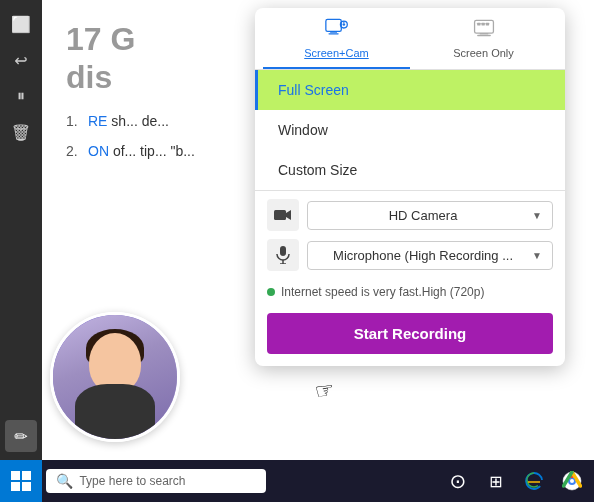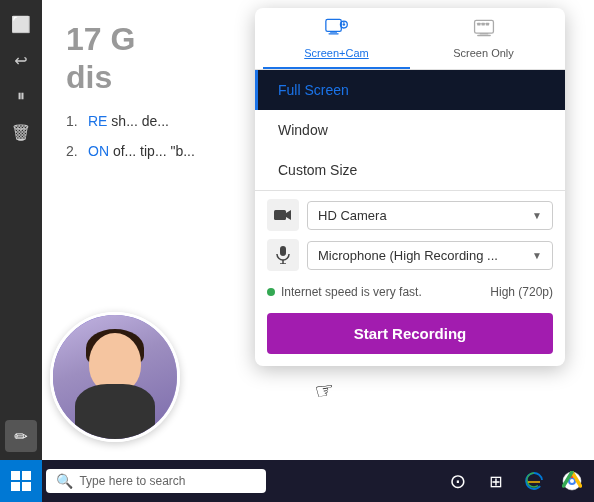--- a/index.html
+++ b/index.html
@@ -189,36 +189,37 @@
       padding: 0;
     }
     .screen-option {
       padding: 12px 20px;
       font-size: 14px;
       color: #333;
       cursor: pointer;
       border-left: 3px solid transparent;
     }
     .screen-option.selected {
-      background: #0f172a;
+      background: #bef264;
       border-left-color: #1a73e8;
       color: #1a73e8;
       font-weight: 500;
     }
 
     
     .divider {
       height: 1px;
       background: #e0e0e0;
       margin: 0 0 8px 0;
     }
 
     
     .device-section {
       padding: 0 12px;
+      text-align: center;
     }
     .device-row {
       display: flex;
       align-items: center;
       gap: 8px;
       margin-bottom: 8px;
     }
     .device-icon-box {
       width: 32px;
       height: 32px;
@@ -253,21 +254,20 @@
     .select-arrow {
       font-size: 10px;
       color: #666;
       margin-left: 4px;
     }
 
     
     .status-bar {
       display: flex;
       align-items: center;
-      justify-content: space-between;
       padding: 6px 12px;
       font-size: 12px;
       color: #555;
     }
     .status-left {
       display: flex;
       align-items: center;
       gap: 6px;
     }
     .green-dot {

